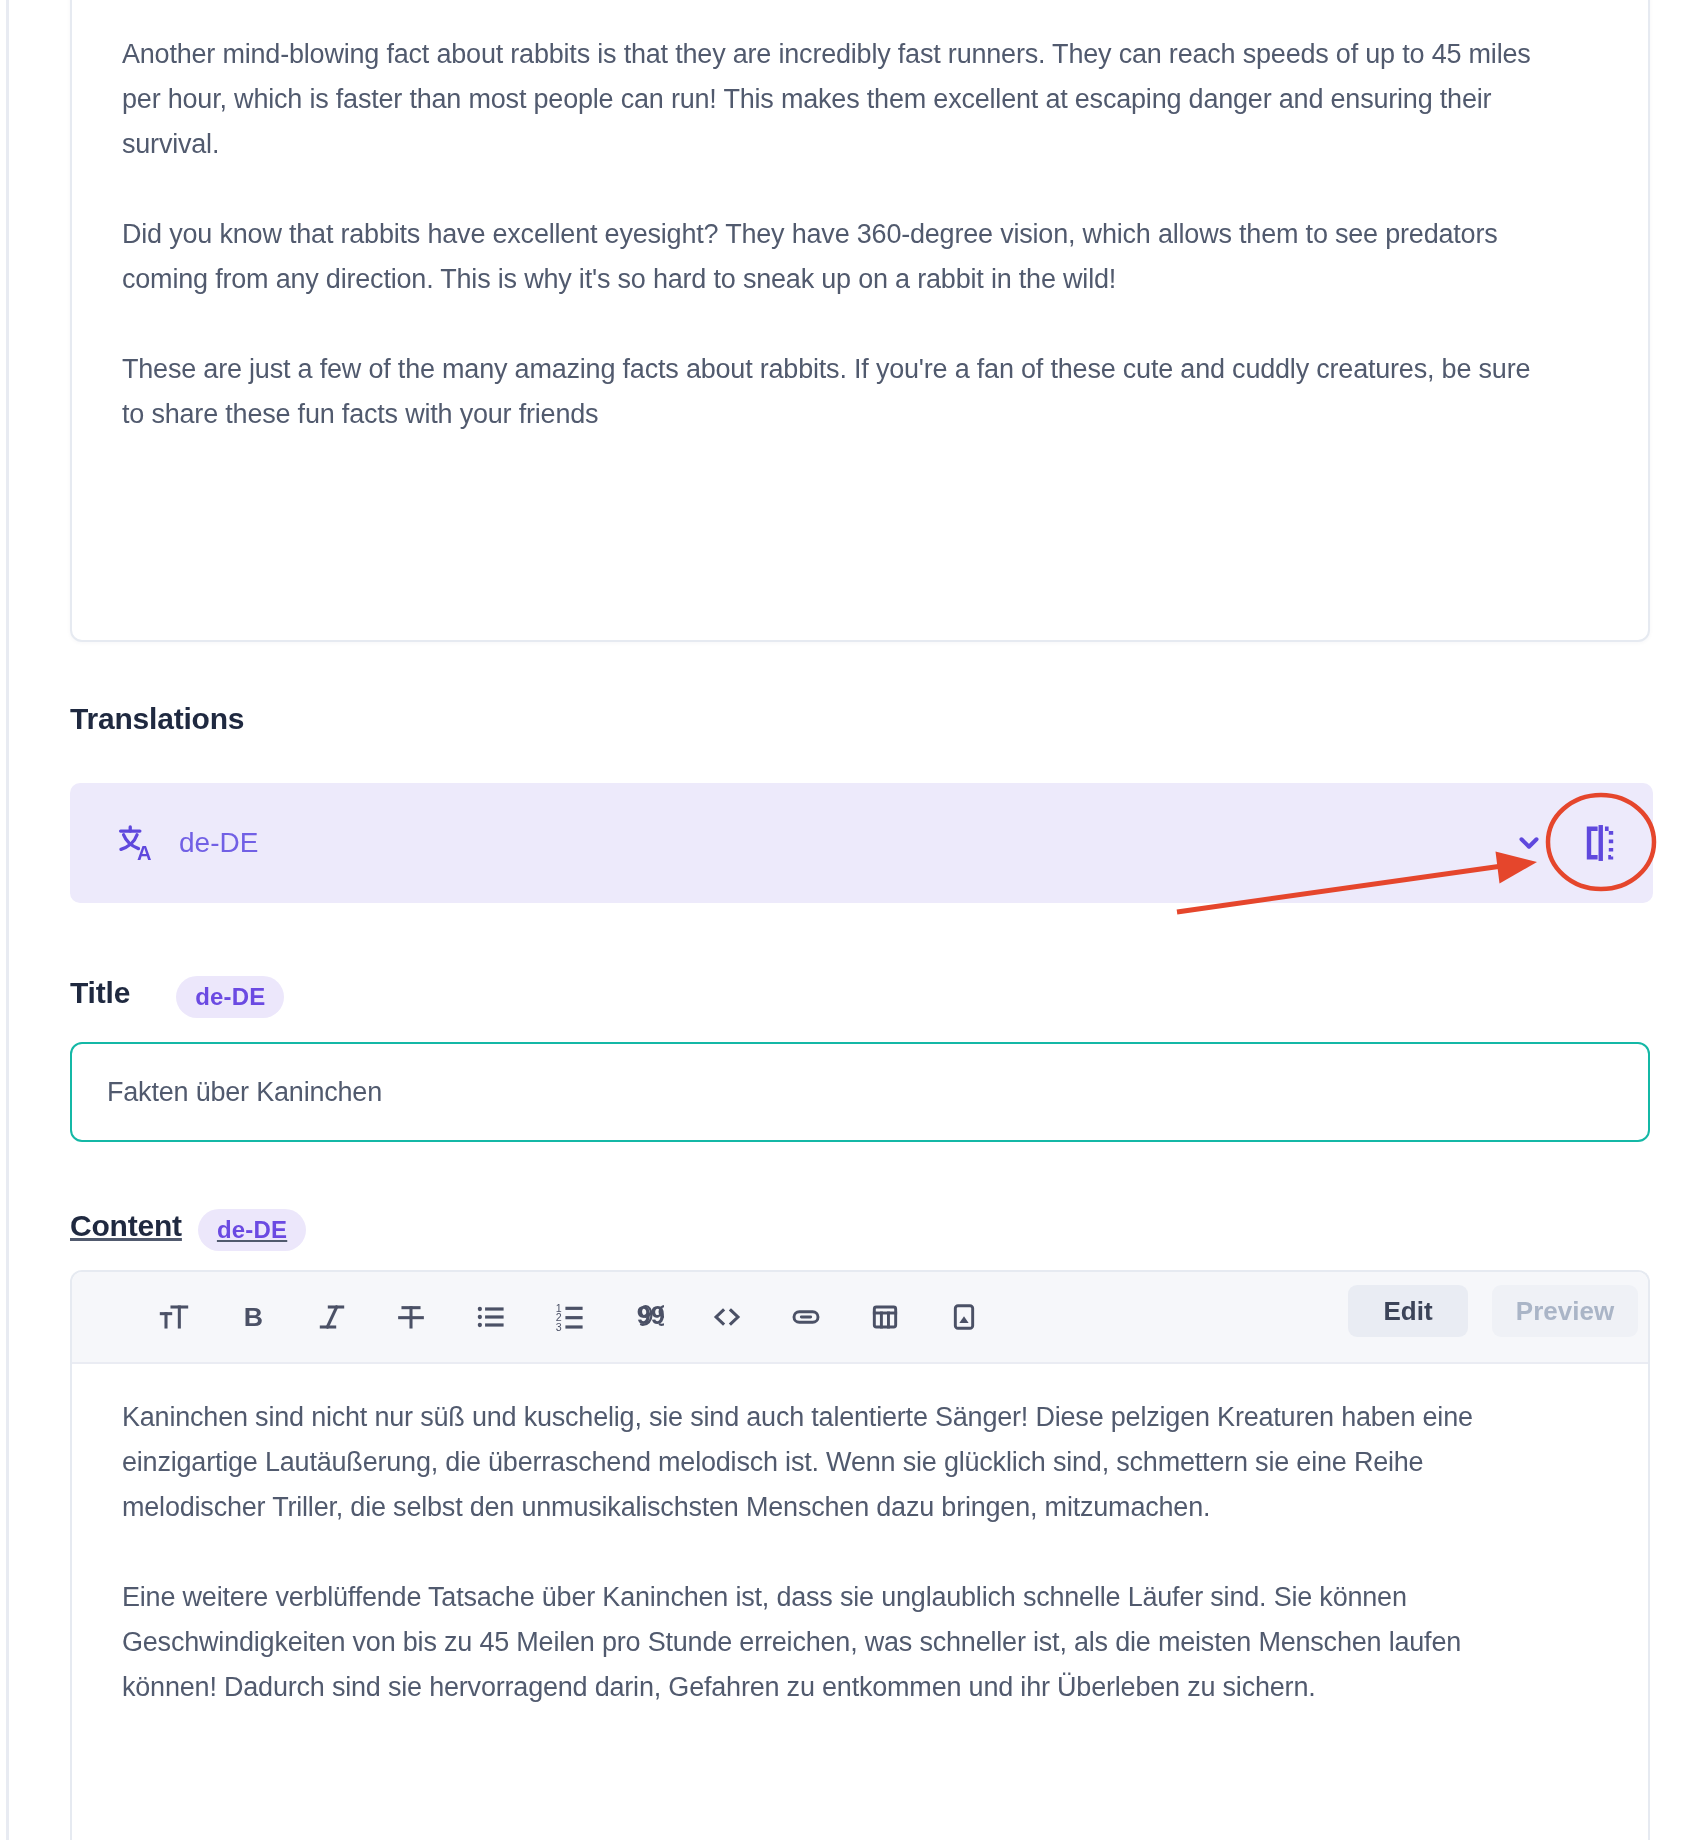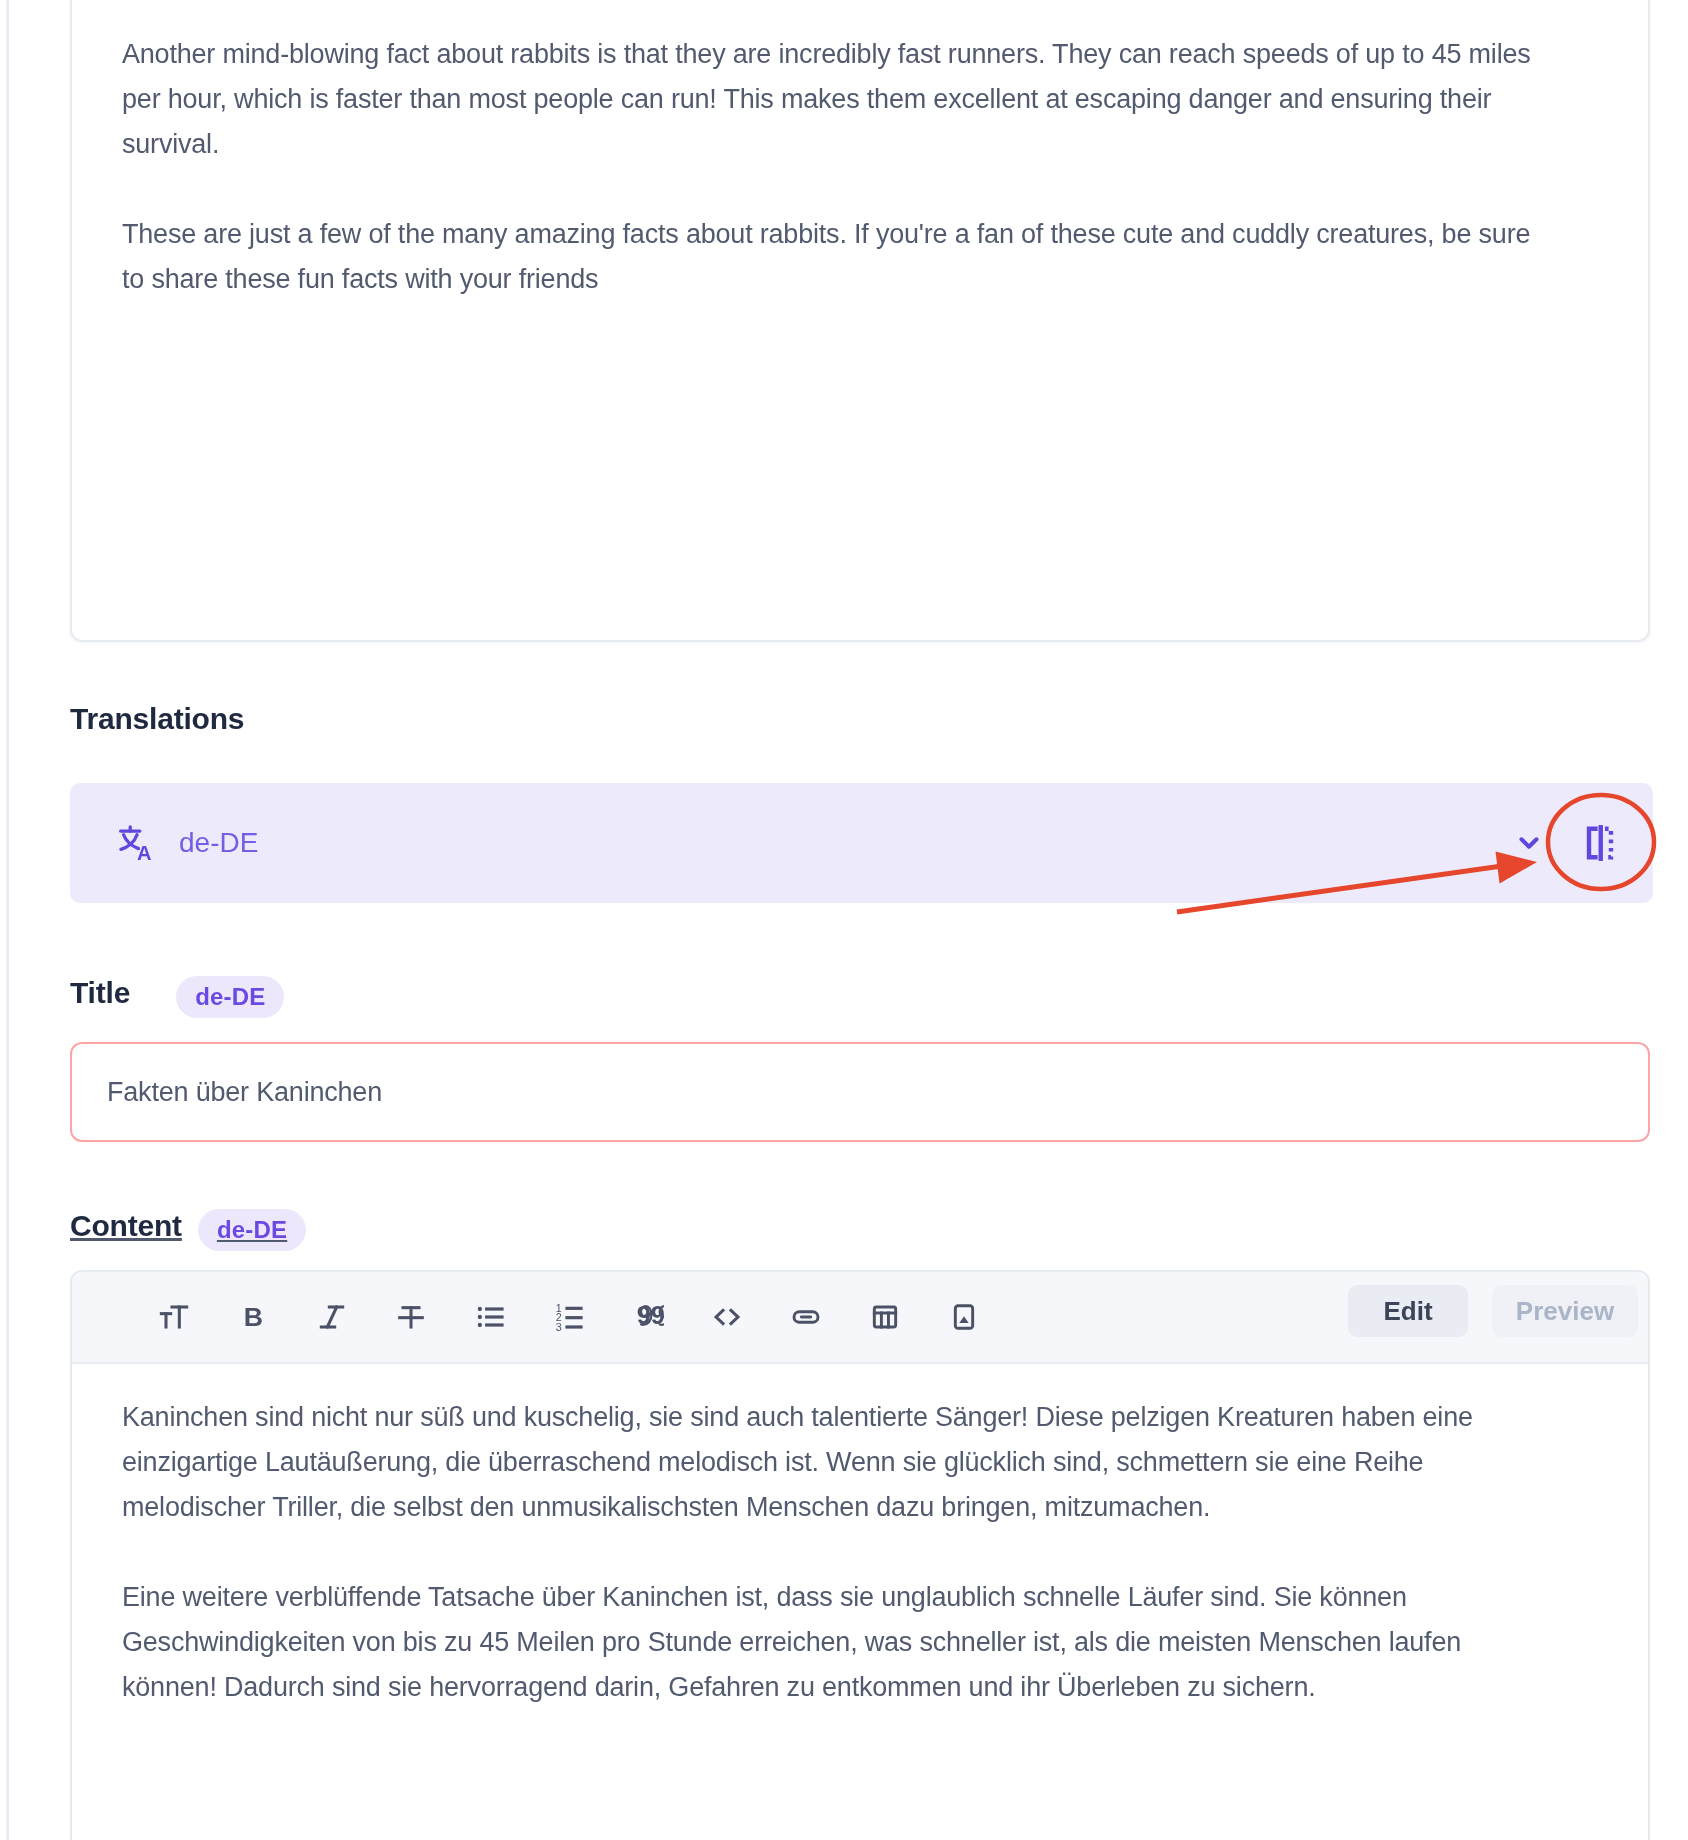--- a/index.html
+++ b/index.html
@@ -30,21 +30,21 @@
     position:absolute;left:70px;top:783px;width:1583px;height:120px;box-sizing:border-box;
     background:#edeafb;border-radius:10px;display:flex;align-items:center;padding:0 0 0 45px;
   }
   .locale-bar .locale-label{font-size:28px;color:#7160e5;font-weight:500;margin-left:22px;}
   .bar-chevron{position:absolute;right:107px;top:50%;transform:translateY(-50%);width:34px;height:34px;display:flex;align-items:center;justify-content:center;cursor:pointer;}
   .bar-split{position:absolute;right:31px;top:50%;transform:translateY(-50%);width:44px;height:46px;display:flex;align-items:center;justify-content:center;cursor:pointer;}
 
   
   .title-input{
     position:absolute;left:70px;top:1042px;width:1580px;height:100px;box-sizing:border-box;
-    background:#fff;border:2px solid #fca5a5;border-radius:12px;padding:0 30px 0 35px;
+    background:#fff;border:2px solid #14b8a6;border-radius:12px;padding:0 30px 0 35px;
     font-family:inherit;font-size:27px;color:#515a6e;letter-spacing:-0.2px;outline:none;
   }
 
   
   .editor{
     position:absolute;left:70px;top:1270px;width:1580px;height:590px;box-sizing:border-box;
     background:#fff;border:2px solid #e6eaf1;border-radius:12px 12px 0 0;border-bottom:none;
   }
   .toolbar{
     position:relative;height:90px;background:#f6f7fa;border-bottom:2px solid #eaecf3;
@@ -62,20 +62,21 @@
   .annotation{position:absolute;left:0;top:0;width:1688px;height:1840px;pointer-events:none;z-index:20;}
 </style>
 </head>
 <body>
 
 <div class="screen">
   <div class="left-rule"></div>
 
   <div class="english-box">
       <p class="para">Another mind-blowing fact about rabbits is that they are incredibly fast runners. They can reach speeds of up to 45 miles per hour, which is faster than most people can run! This makes them excellent at escaping danger and ensuring their survival.</p>
+      <p class="para">Did you know that rabbits have excellent eyesight? They have 360-degree vision, which allows them to see predators coming from any direction. This is why it's so hard to sneak up on a rabbit in the wild!</p>
       <p class="para">These are just a few of the many amazing facts about rabbits. If you're a fan of these cute and cuddly creatures, be sure to share these fun facts with your friends</p>
     </div>
 
   <div class="heading-row" style="top:702px;">
     <span class="section-heading">Translations</span>
   </div>
 
   <div class="locale-bar">
     <span style="display:flex;">
       <svg width="42" height="44" viewBox="0 0 24 24" fill="none" stroke="#5f48dd" stroke-width="1.9" stroke-linecap="round">

